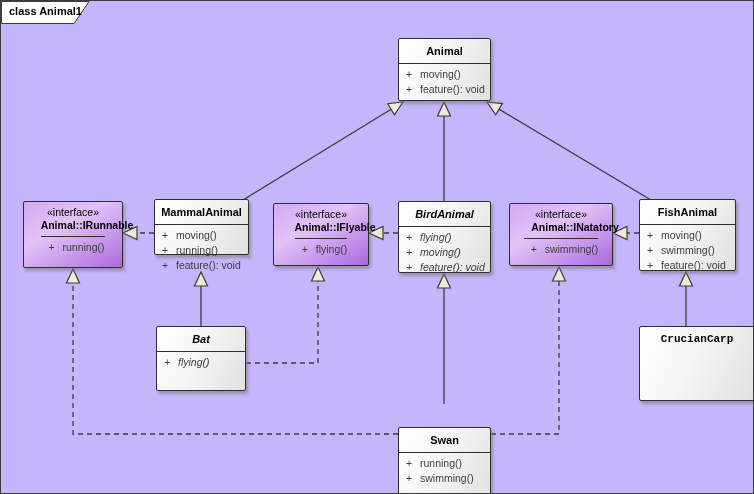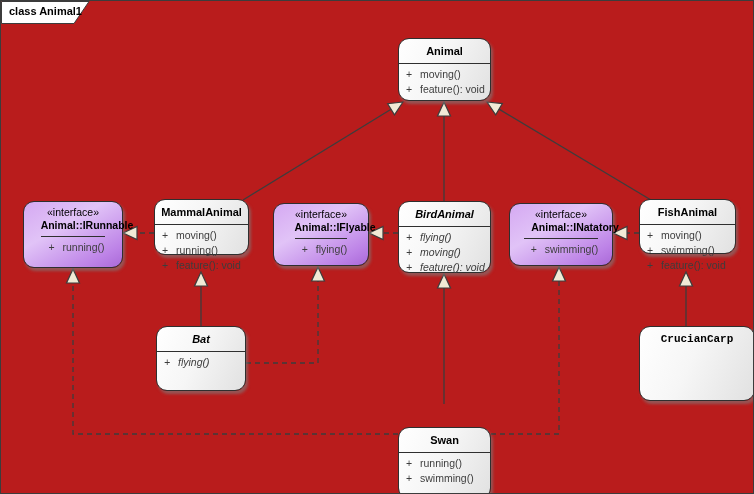--- a/index.html
+++ b/index.html
@@ -1,30 +1,30 @@
 <!DOCTYPE html>
 <html><head>
 <meta charset="utf-8">
 <style>
   html,body{margin:0;padding:0;background:#888;}
   #canvas{
-    position:relative;width:754px;height:494px;background:#b91c1c;
+    position:relative;width:754px;height:494px;background:#c4b5fd;
     box-sizing:border-box;border:1px solid #3c3c3c;overflow:hidden;
     font-family:"Liberation Sans",sans-serif;
     padding-left:20px;
   }
   #connectors{position:absolute;left:0;top:0;width:100%;height:100%;z-index:1;}
   #frame-label{
     position:absolute;left:0;top:0;z-index:3;
     font-size:11px;font-weight:bold;color:#000;
     padding:4px 0 0 8px;width:90px;height:20px;
   }
   .node{
     position:absolute;z-index:2;box-sizing:border-box;
-    border:1.4px solid #2f2f2f;border-radius:11px;
+    border:1.4px solid #2f2f2f;border-radius:2px;
     background:linear-gradient(115deg,#ffffff 0%,#f6f6f6 45%,#e1e1e1 100%);
     box-shadow:2px 3px 3px rgba(125,125,125,0.6);
     display:flex;flex-direction:column;
   }
   .node.interface{
     background:linear-gradient(150deg,#d5a9f2 0%,#e1c3f7 38%,#bd83e7 82%,#aa69d8 100%);
     align-items:center;
   }
   .title{
     flex:0 0 24px;display:flex;align-items:center;justify-content:center;
@@ -170,21 +170,21 @@
           <div class="stereo">«interface»</div>
           <div class="iface-name">Animal::INatatory</div>
         </div>
         <div class="ops">
           <div class="op">
             <span class="vis">+</span>
             <span class="sig">swimming()</span>
           </div>
         </div>
       </div>
-      <div class="node class" style="left: 638px; top: 198px; width: 97px; height: 55px;">
+      <div class="node class" style="left: 638px; top: 198px; width: 97px; height: 72px;">
         <div class="title">FishAnimal</div>
         <div class="ops">
           <div class="op">
             <span class="vis">+</span>
             <span class="sig">moving()</span>
           </div>
           <div class="op">
             <span class="vis">+</span>
             <span class="sig">swimming()</span>
           </div>

